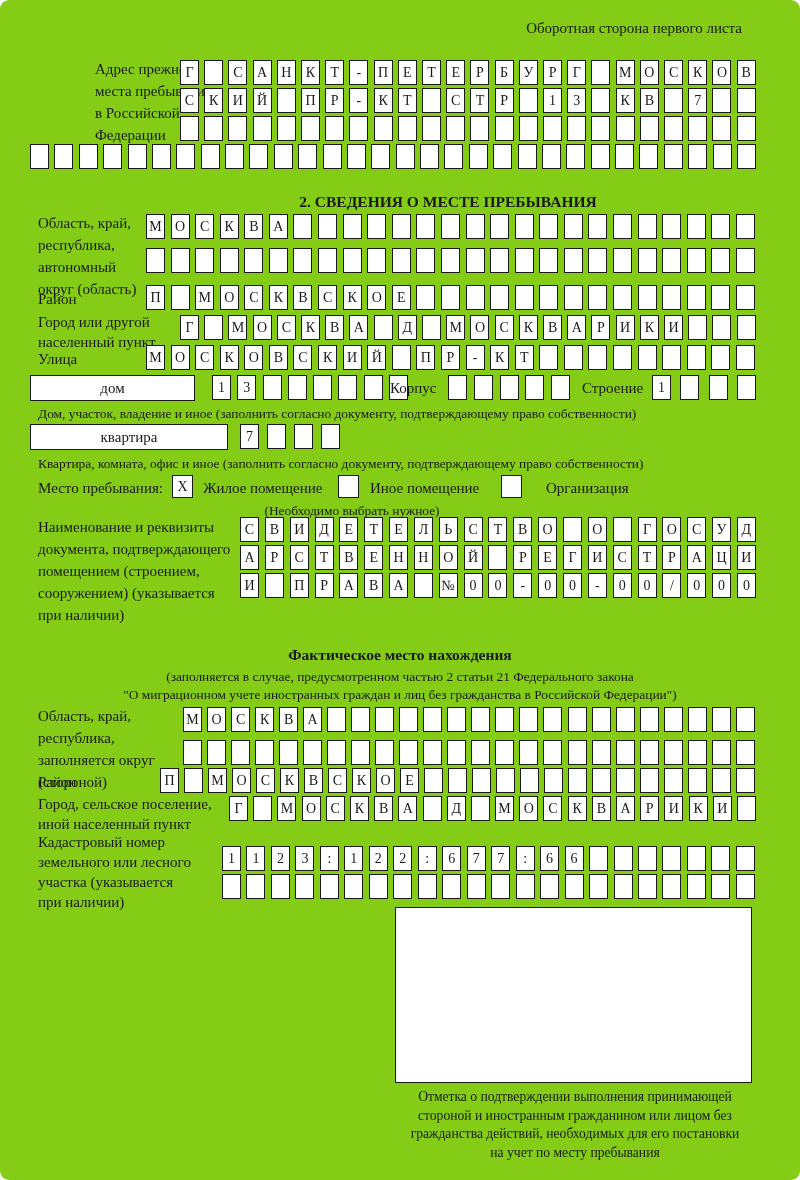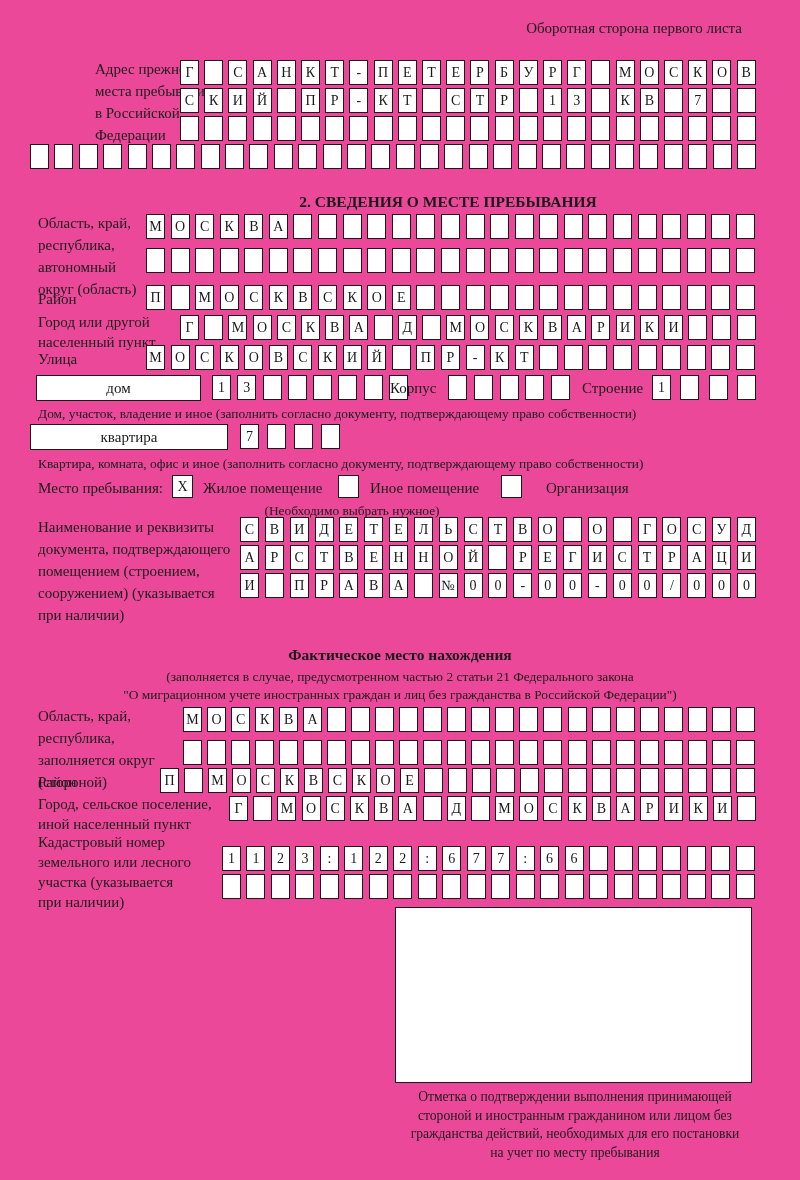--- a/index.html
+++ b/index.html
@@ -1,19 +1,20 @@
 <!DOCTYPE html>
 <html><head>
 <meta charset="utf-8">
 <style>
   html,body{margin:0;padding:0;background:#fff;}
   #page{
-    position:relative;width:800px;height:1180px;background:#ec4899;
+    position:relative;width:800px;height:1180px;background:#84cc16;
     font-family:"Liberation Serif","DejaVu Serif",serif;color:#1a1a1a;
     overflow:hidden;
+    border-radius:9px;
   }
   .abs{position:absolute;}
   .lbl{font-size:15px;line-height:22px;white-space:nowrap;}
   .lbl-sm{font-size:15px;line-height:20px;white-space:nowrap;}
   .note{font-size:13.4px;white-space:nowrap;}
   .center{text-align:center;width:800px;left:0;}
   .bold{font-weight:bold;}
   .grid{display:flex;justify-content:space-between;}
   .cell{
     box-sizing:border-box;flex:0 0 19px;width:19px;height:25px;
@@ -300,21 +301,21 @@
       <span class="cell"></span>
       <span class="cell"></span>
       <span class="cell"></span>
       <span class="cell"></span>
       <span class="cell"></span>
       <span class="cell"></span>
       <span class="cell"></span>
       <span class="cell"></span>
     </div>
 
-  <div class="abs bigbox" style="left:36px;top:375px;width:165px;">дом</div>
+  <div class="abs bigbox" style="left:30px;top:375px;width:165px;">дом</div>
   <div class="abs grid" style="left:212px;top:375px;width:196px;">
       <span class="cell">1</span>
       <span class="cell">3</span>
       <span class="cell"></span>
       <span class="cell"></span>
       <span class="cell"></span>
       <span class="cell"></span>
       <span class="cell"></span>
       <span class="cell"></span>
     </div>

